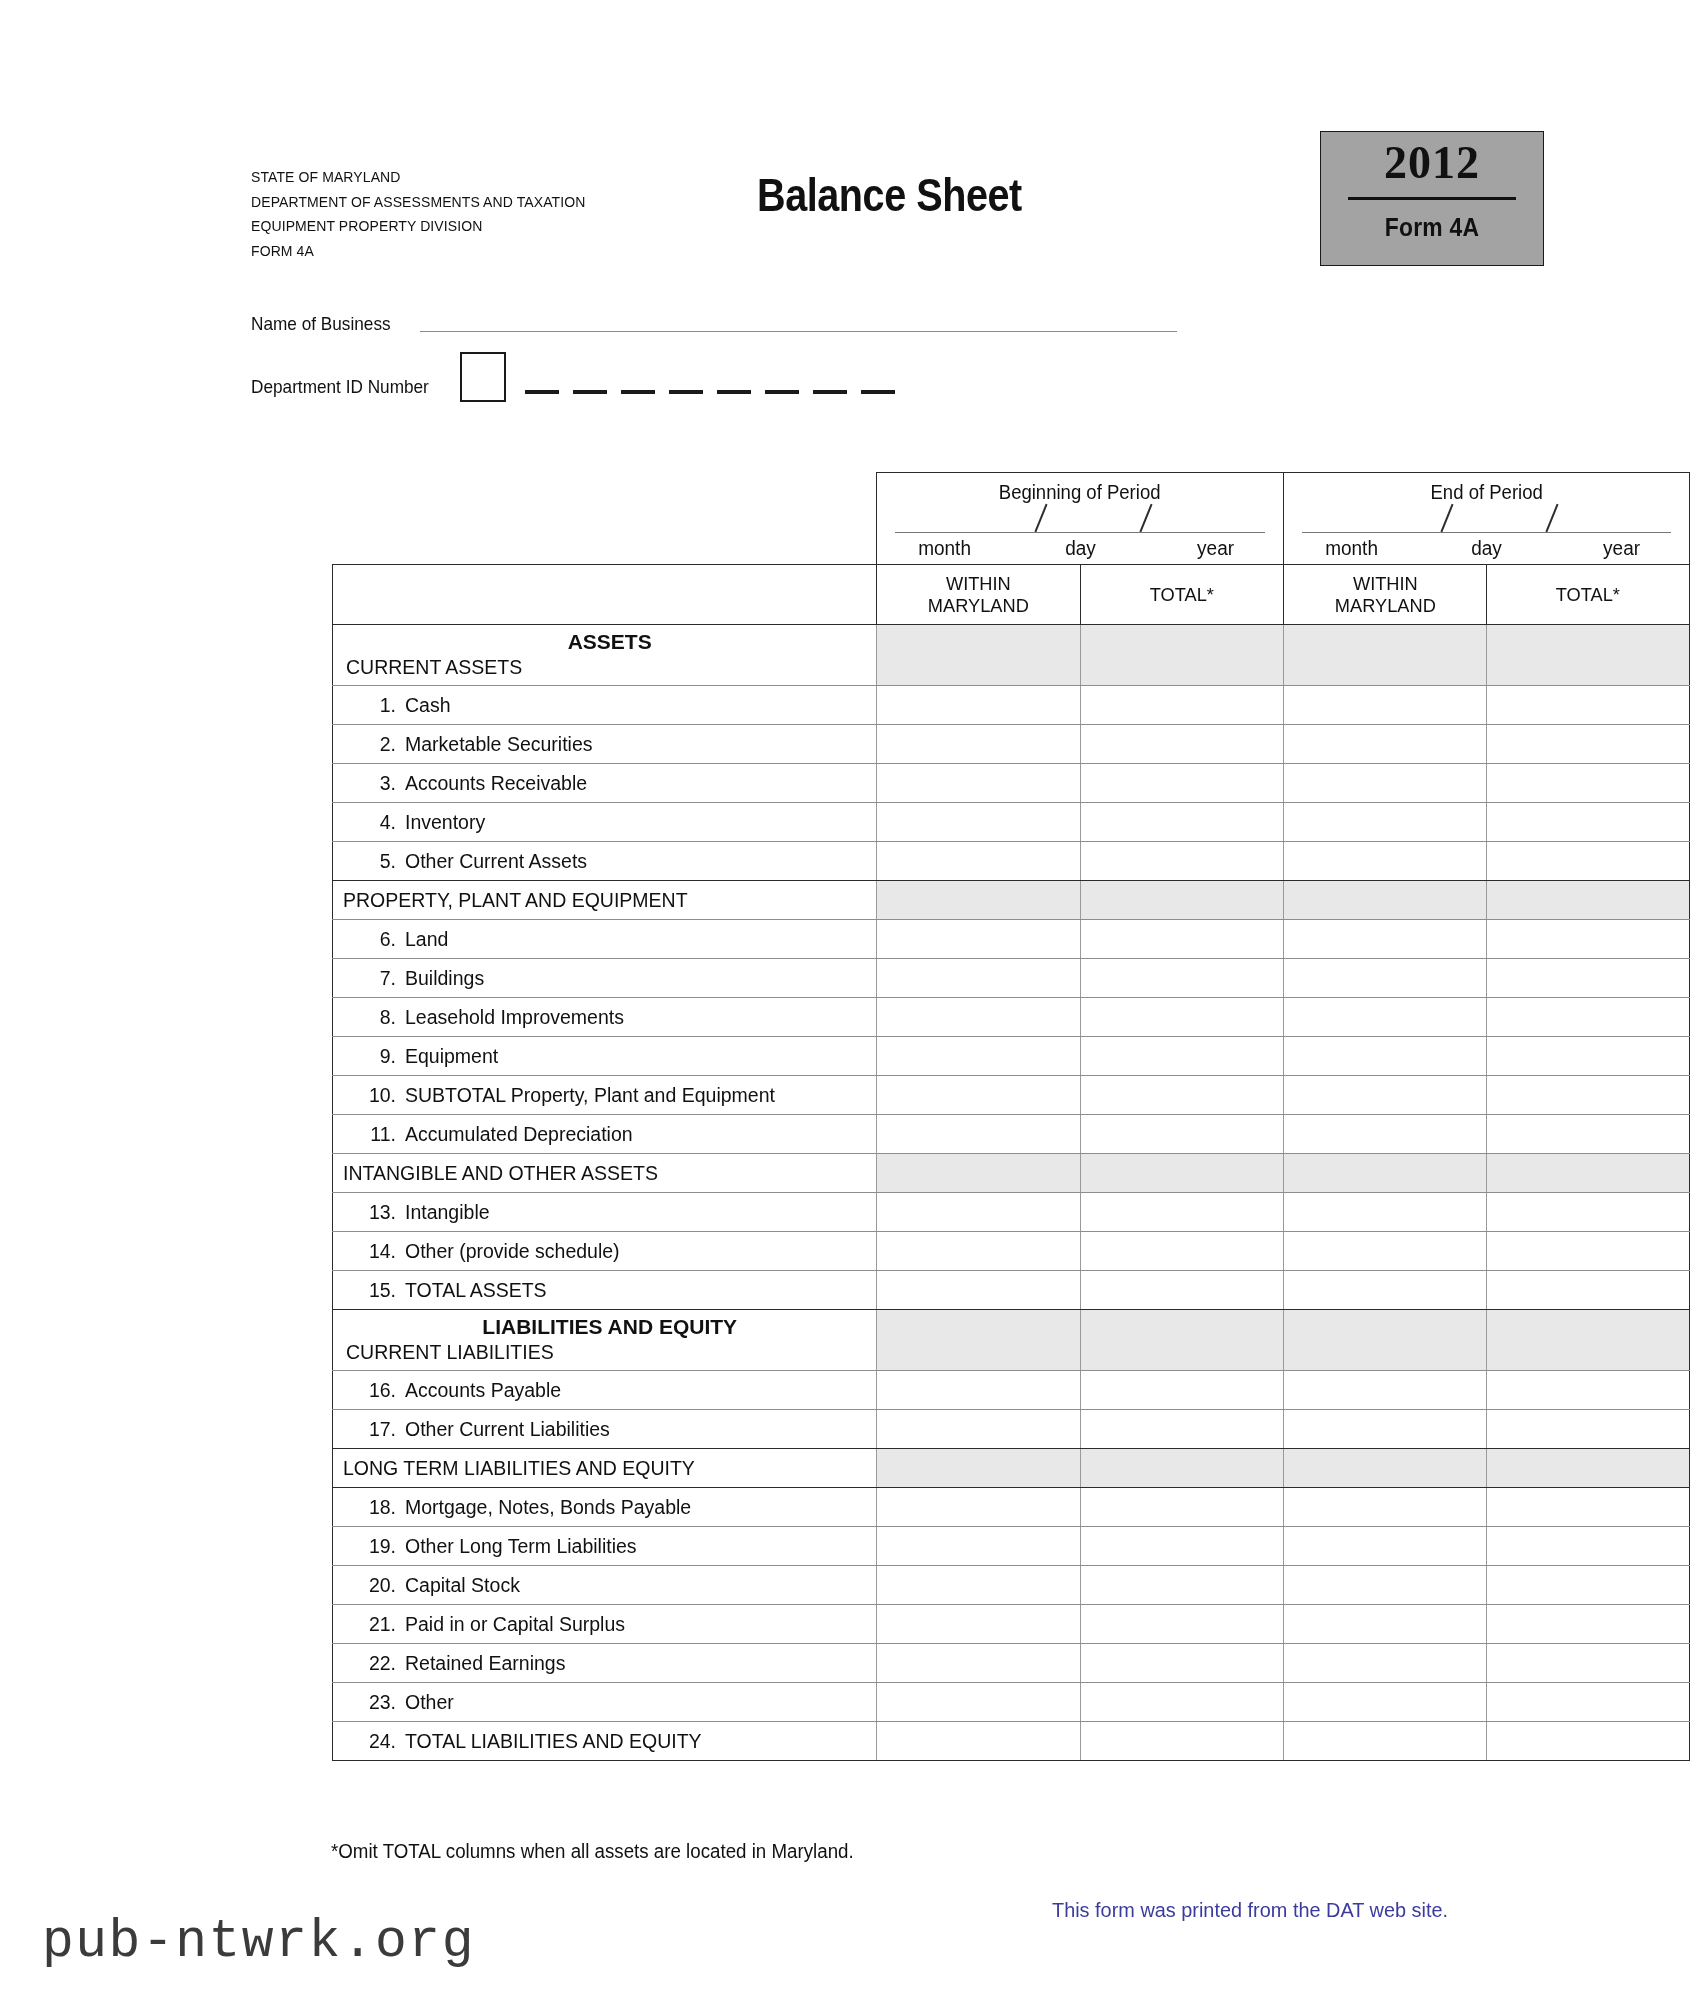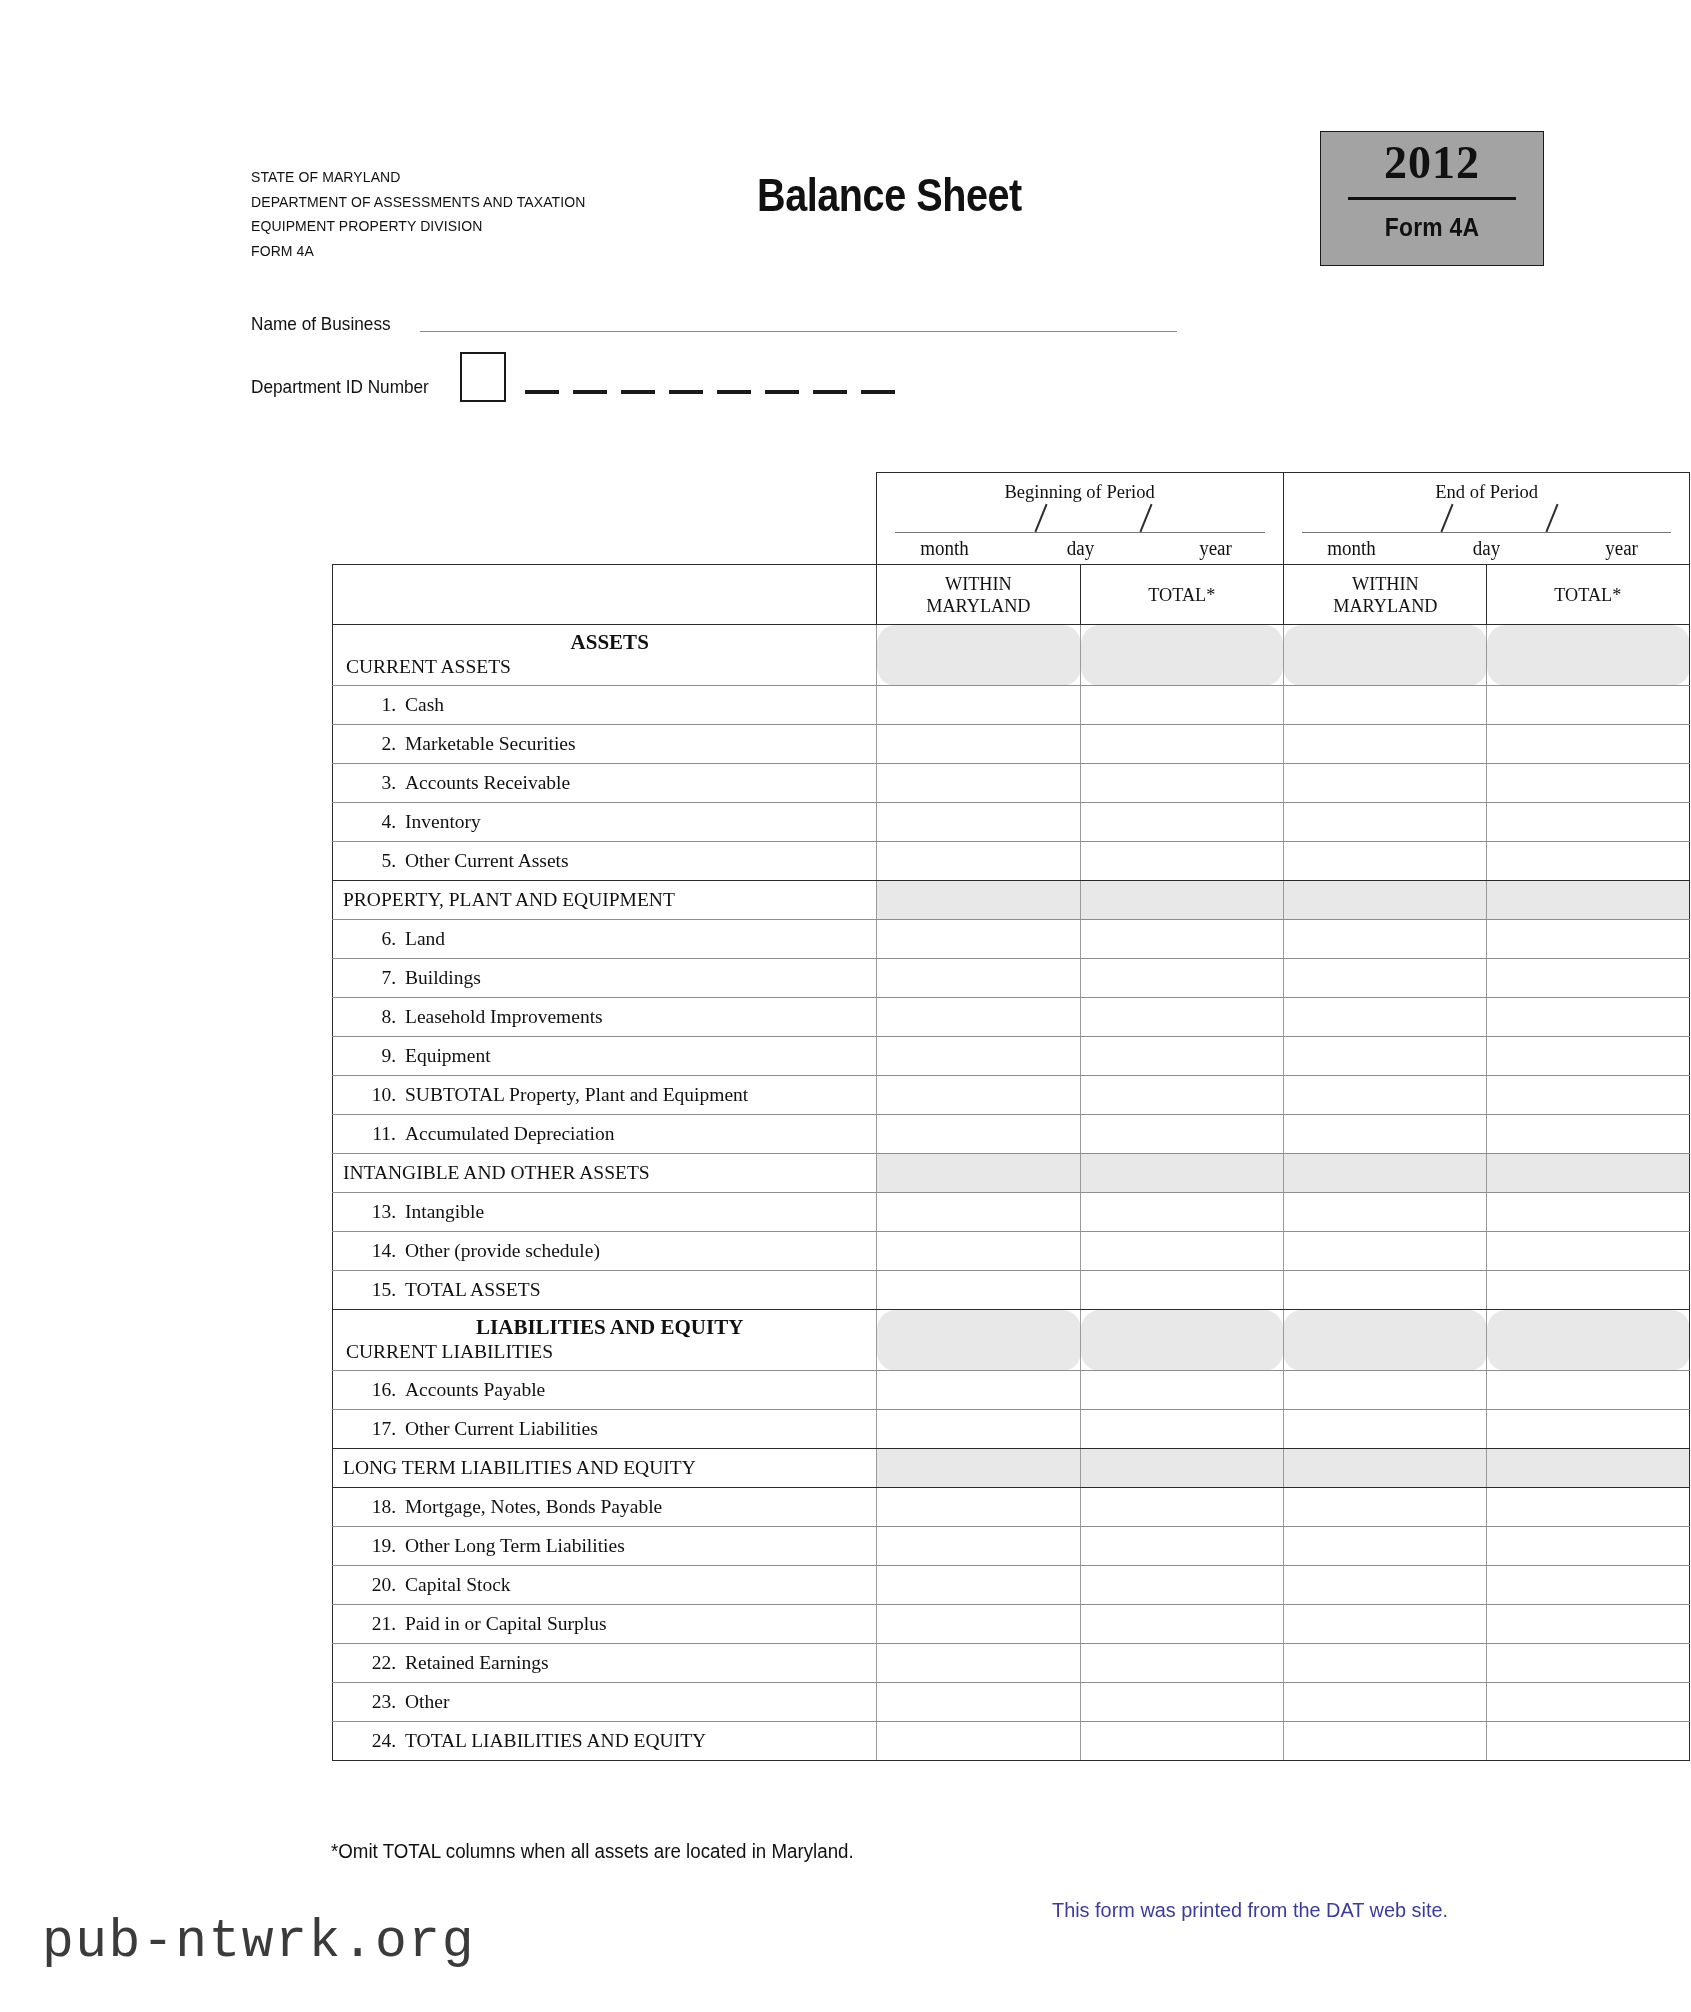--- a/index.html
+++ b/index.html
@@ -137,21 +137,20 @@
   .tbl {
     position: absolute;
     left: 332px;
     top: 472px;
     width: 1185px;
   }
   .tbl table {
     border-collapse: collapse;
     width: 1358px;
     table-layout: fixed;
-    font-family: Liberation Serif, serif;
   }
   .tbl td, .tbl th {
     padding: 0;
     margin: 0;
     border: 1px solid #b9b9b9;
     vertical-align: middle;
     font-weight: normal;
     font-size: 19px;
   }
   col.c-label   { width: 473px; }
@@ -269,21 +268,21 @@
     font-weight: bold;
     font-size: 21px;
   }
   .two-line-label .t2 {
     position: absolute;
     left: 3px;
     top: 31px;
     font-size: 19.5px;
     white-space: nowrap;
   }
-  tr.row-double td { height: 60px; border-radius: 19px; }
+  tr.row-double td { height: 60px; }
 
   tr.thick-top td { border-top: 1.8px solid #2b2b2b !important; }
   tr.thick-bot td { border-bottom: 1.8px solid #2b2b2b !important; }
 
   
   .footnote {
     position: absolute;
     left: 331px;
     top: 1840px;
     font-size: 19.5px;

